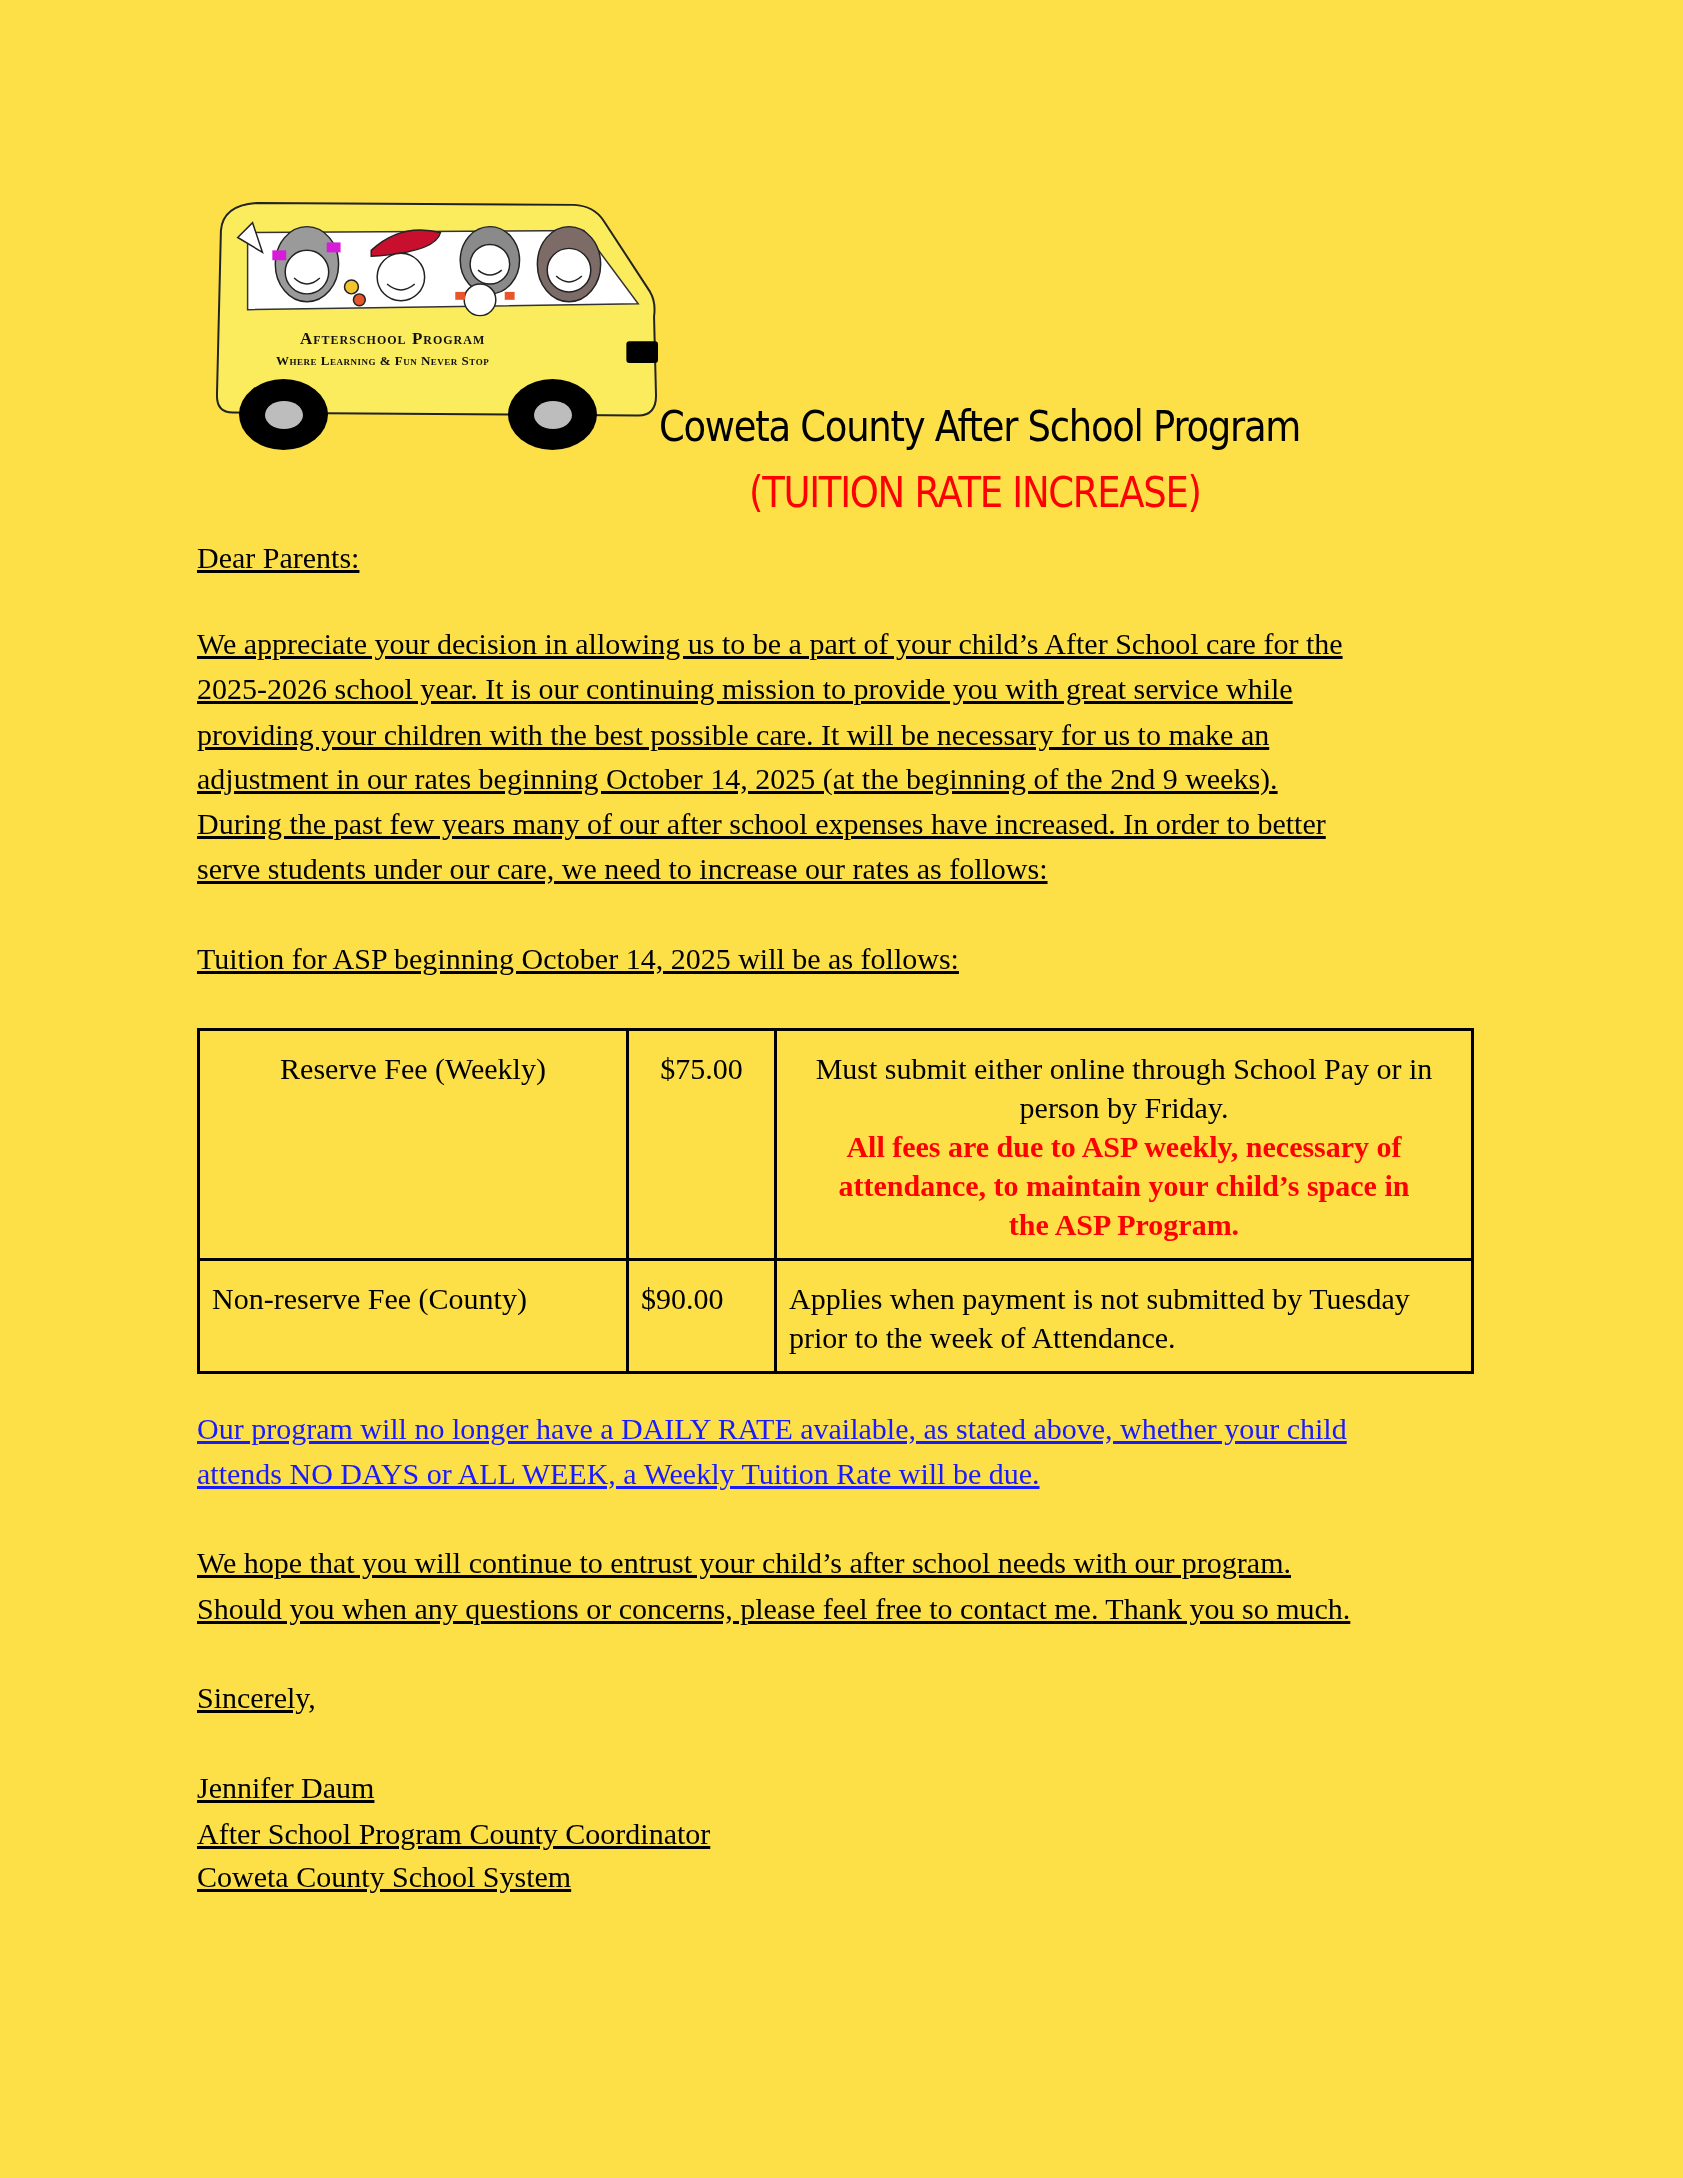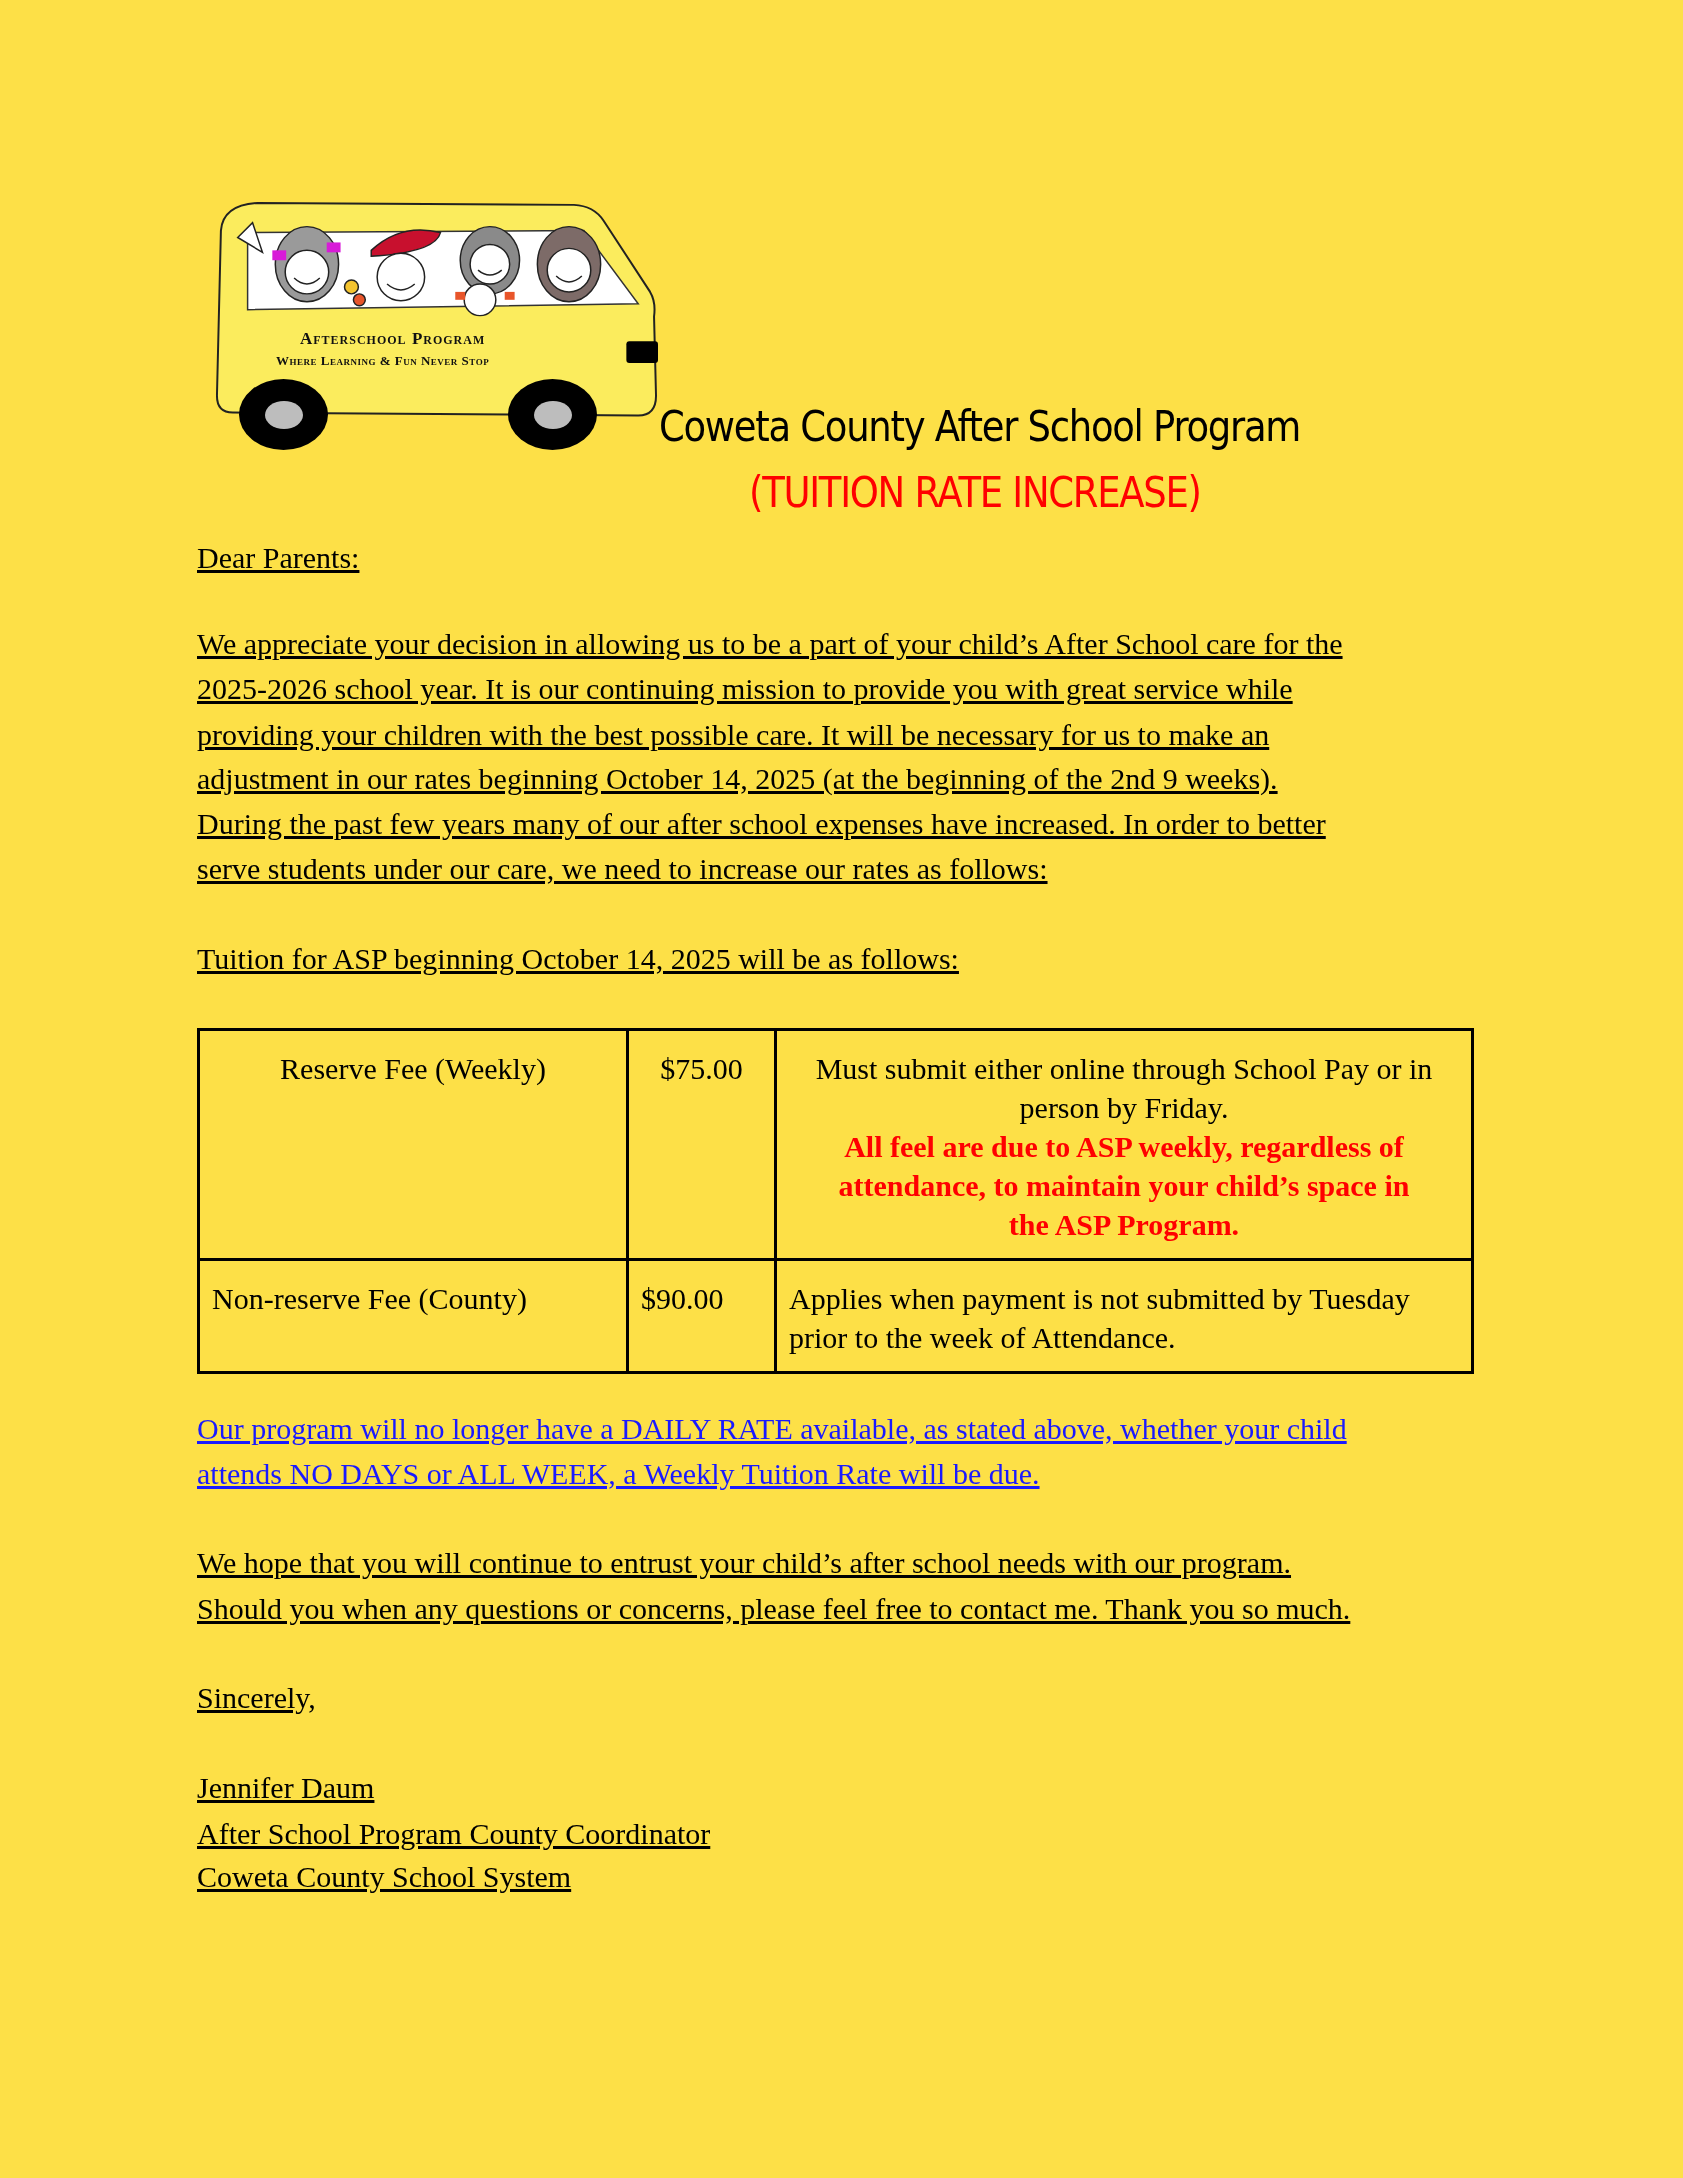--- a/index.html
+++ b/index.html
@@ -81,21 +81,21 @@
   <div class="line serif" style="top:936px;">Tuition for ASP beginning October 14, 2025 will be as follows:</div>
 
   <table class="fees">
     <tbody>
         <tr style="height:224px;text-align:center;">
       <td class="col1"><span>Reserve Fee (Weekly)</span></td>
       <td class="col2"><span>$75.00</span></td>
       <td>
         <div>Must submit either online through School Pay or in</div>
         <div>person by Friday.</div>
-        <div class="red-bold">All feel are due to ASP weekly, regardless of</div>
+        <div class="red-bold">All fees are due to ASP weekly, necessary of</div>
         <div class="red-bold">attendance, to maintain your child’s space in</div>
         <div class="red-bold">the ASP Program.</div>
       </td>
     </tr>
     <tr style="height:109px;">
       <td class="col1"><span>Non-reserve Fee (County)</span></td>
       <td class="col2"><span>$90.00</span></td>
       <td>
         <div>Applies when payment is not submitted by Tuesday</div>
         <div>prior to the week of Attendance.</div>

